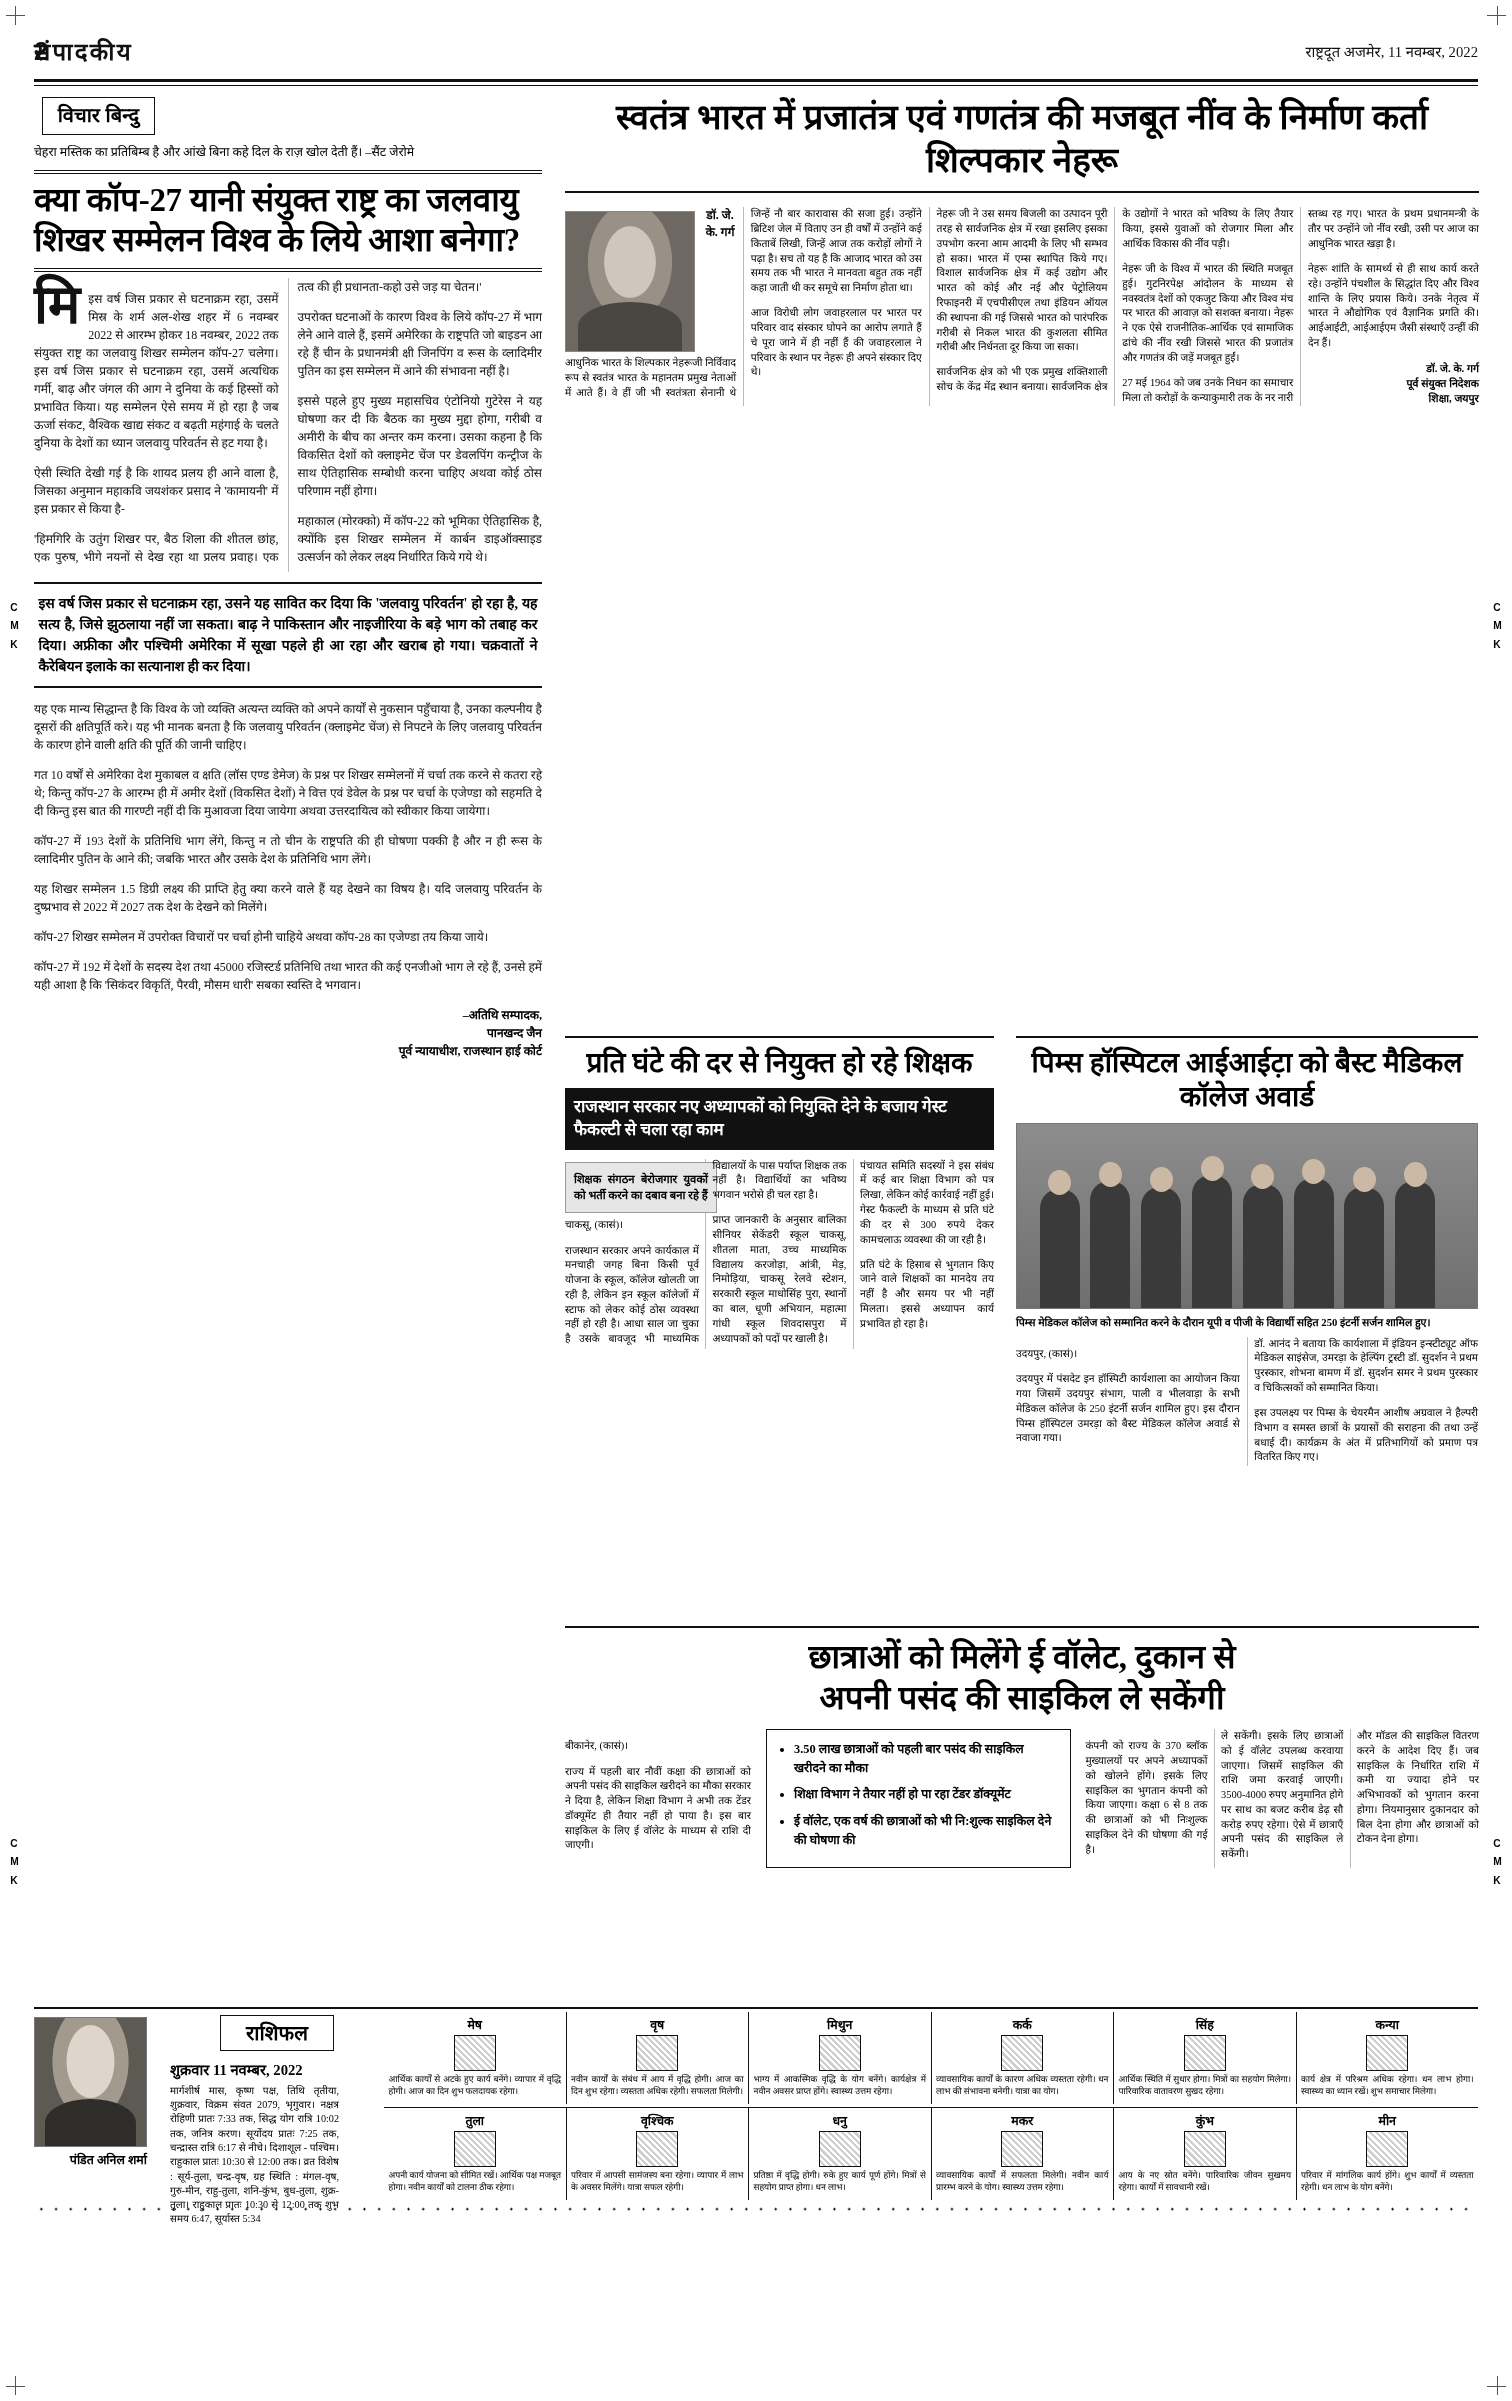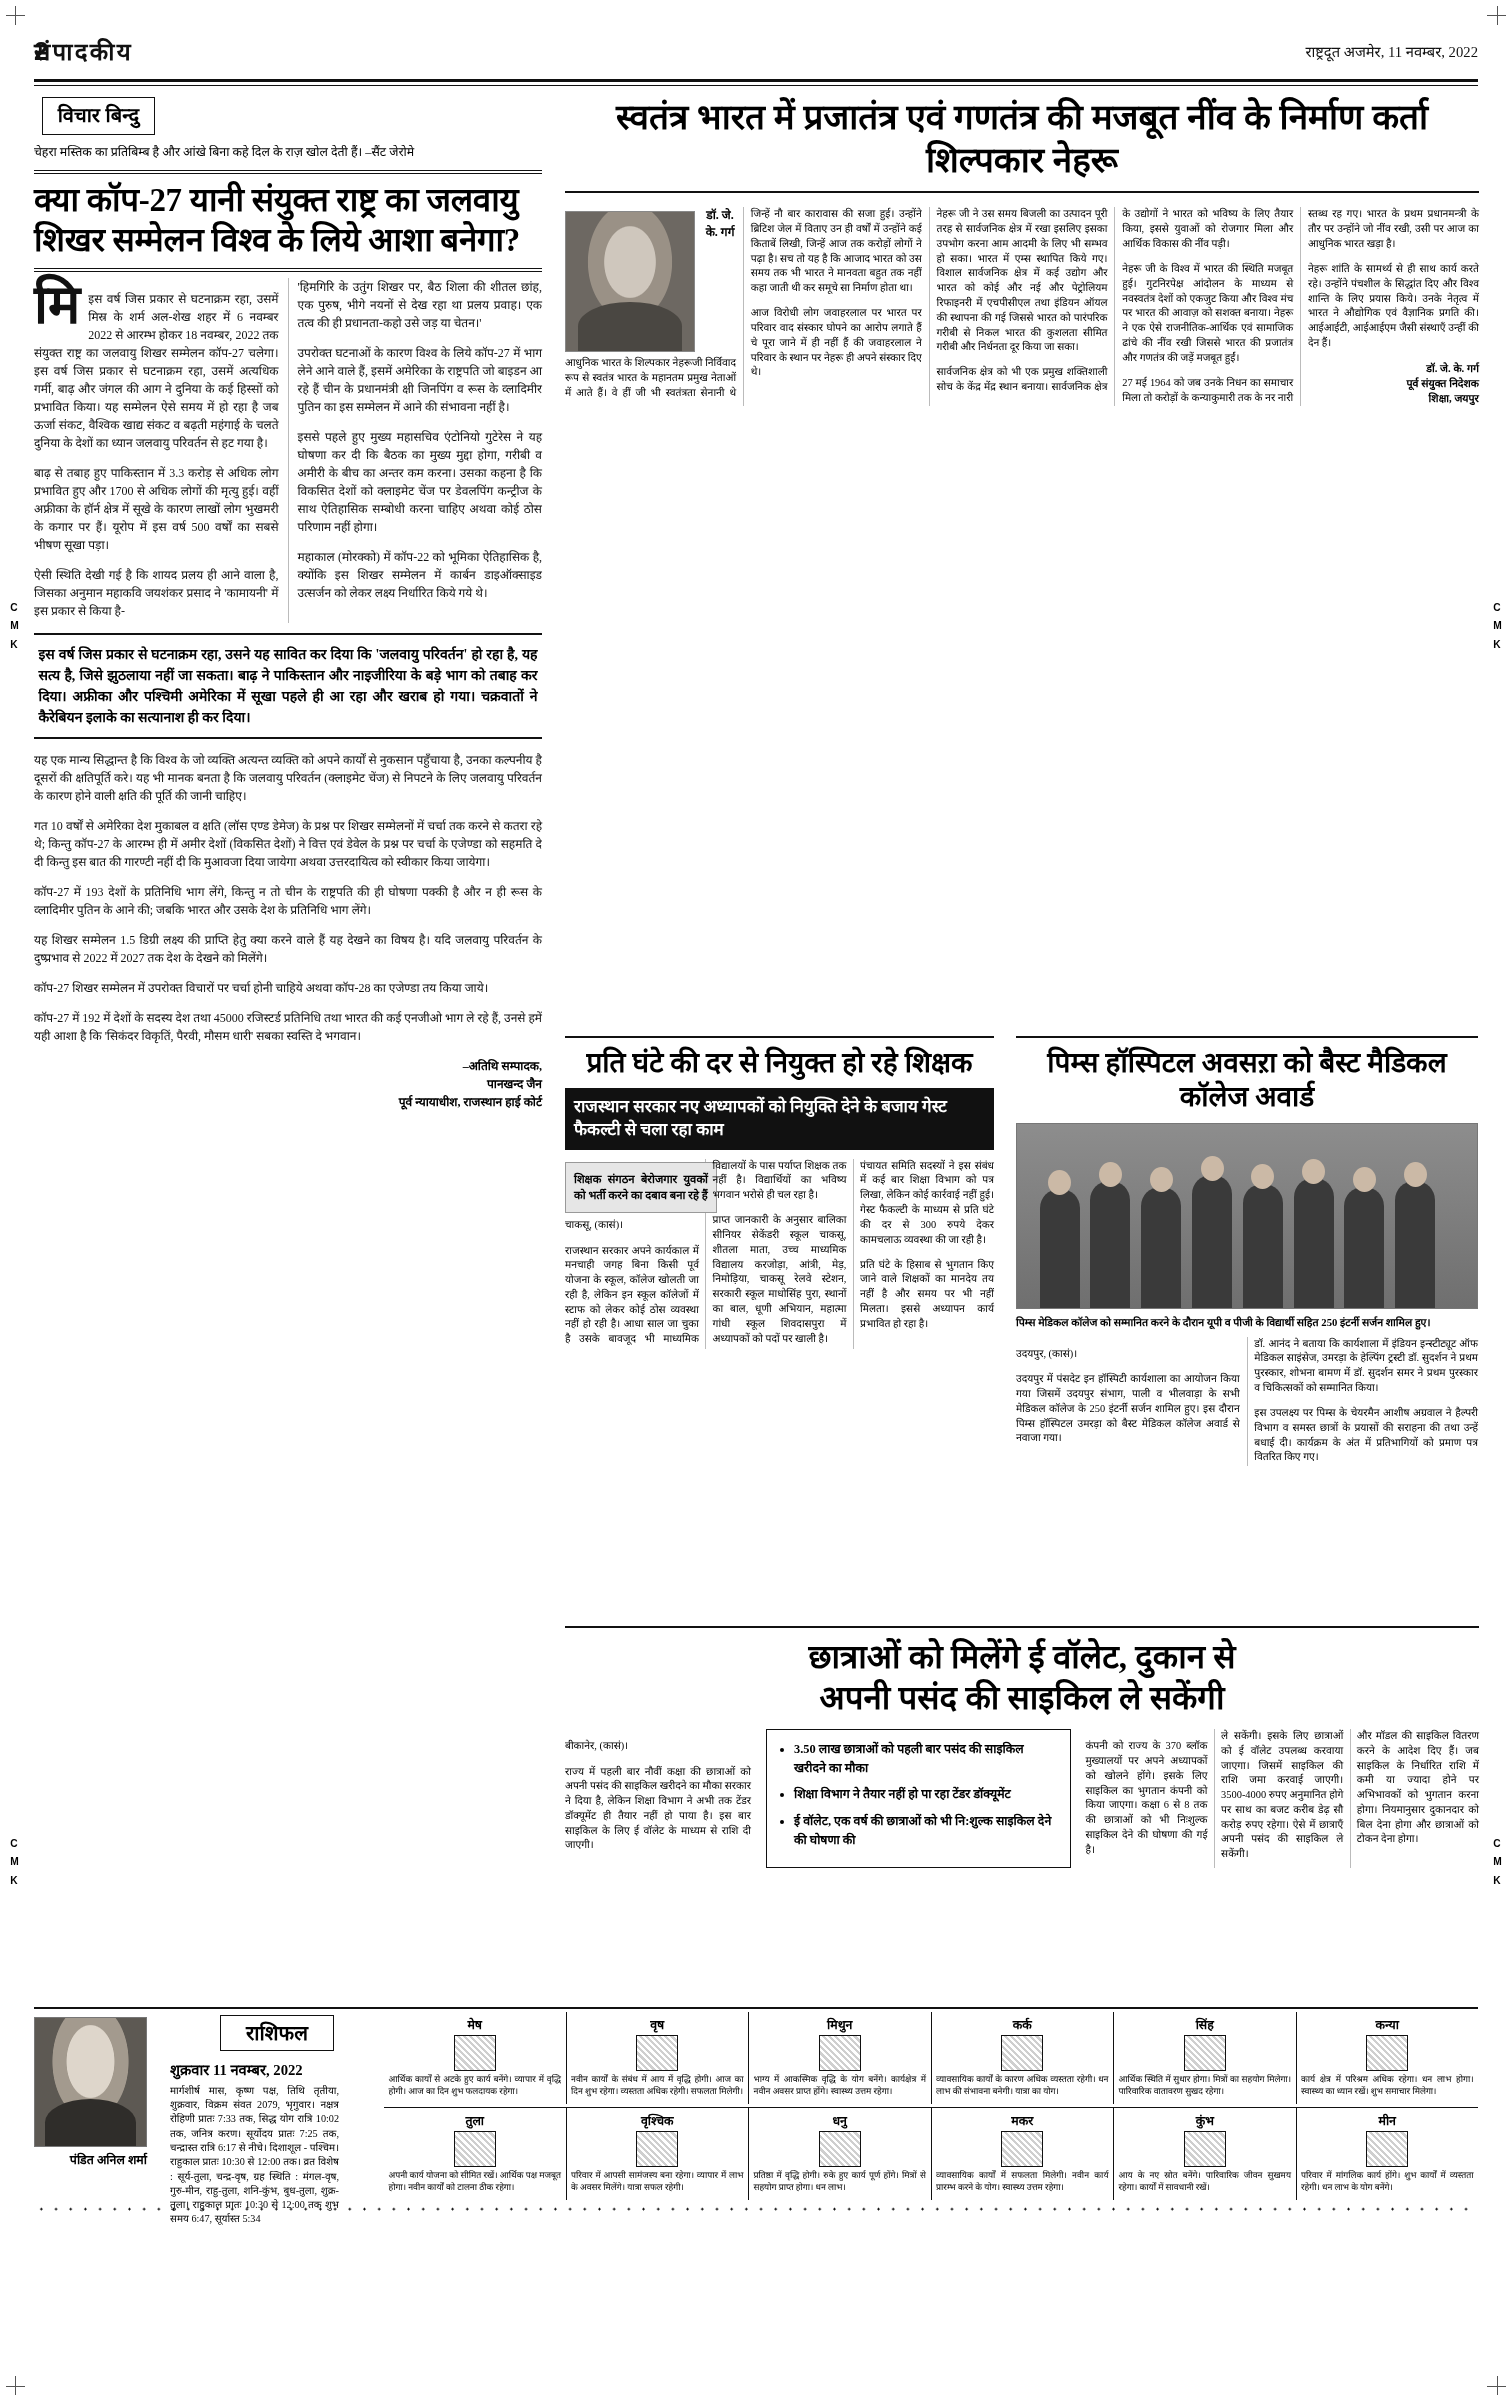--- a/index.html
+++ b/index.html
@@ -170,21 +170,20 @@
     </div>
     <div class="vichar-quote">चेहरा मस्तिक का प्रतिबिम्ब है और आंखे बिना कहे दिल के राज़ खोल देती हैं। –सैंट जेरोमे</div>
     <div class="sep-dbl"></div>
 
     <div class="lead-head">क्या कॉप-27 यानी संयुक्त राष्ट्र का जलवायु शिखर सम्मेलन विश्व के लिये आशा बनेगा?</div>
     <div class="sep-dbl"></div>
 
     <div class="body-text two-col">
       <span class="dropcap">मि</span>
       <p>इस वर्ष जिस प्रकार से घटनाक्रम रहा, उसमें मिस्र के शर्म अल-शेख शहर में 6 नवम्बर 2022 से आरम्भ होकर 18 नवम्बर, 2022 तक संयुक्त राष्ट्र का जलवायु शिखर सम्मेलन कॉप-27 चलेगा। इस वर्ष जिस प्रकार से घटनाक्रम रहा, उसमें अत्यधिक गर्मी, बाढ़ और जंगल की आग ने दुनिया के कई हिस्सों को प्रभावित किया। यह सम्मेलन ऐसे समय में हो रहा है जब ऊर्जा संकट, वैश्विक खाद्य संकट व बढ़ती महंगाई के चलते दुनिया के देशों का ध्यान जलवायु परिवर्तन से हट गया है।</p>
-      <p>बाढ़ से तबाह हुए पाकिस्तान में 3.3 करोड़ से अधिक लोग प्रभावित हुए और 1700 से अधिक लोगों की मृत्यु हुई। वहीं अफ्रीका के हॉर्न क्षेत्र में सूखे के कारण लाखों लोग भुखमरी के कगार पर हैं। यूरोप में इस वर्ष 500 वर्षों का सबसे भीषण सूखा पड़ा।</p>
       <p>ऐसी स्थिति देखी गई है कि शायद प्रलय ही आने वाला है, जिसका अनुमान महाकवि जयशंकर प्रसाद ने 'कामायनी' में इस प्रकार से किया है-</p>
       <p>'हिमगिरि के उतुंग शिखर पर, बैठ शिला की शीतल छांह, एक पुरुष, भीगे नयनों से देख रहा था प्रलय प्रवाह। एक तत्व की ही प्रधानता-कहो उसे जड़ या चेतन।'</p>
       <p>उपरोक्त घटनाओं के कारण विश्व के लिये कॉप-27 में भाग लेने आने वाले हैं, इसमें अमेरिका के राष्ट्रपति जो बाइडन आ रहे हैं चीन के प्रधानमंत्री क्षी जिनपिंग व रूस के व्लादिमीर पुतिन का इस सम्मेलन में आने की संभावना नहीं है।</p>
       <p>इससे पहले हुए मुख्य महासचिव एंटोनियो गुटेरेस ने यह घोषणा कर दी कि बैठक का मुख्य मुद्दा होगा, गरीबी व अमीरी के बीच का अन्तर कम करना। उसका कहना है कि विकसित देशों को क्लाइमेट चेंज पर डेवलपिंग कन्ट्रीज के साथ ऐतिहासिक सम्बोधी करना चाहिए अथवा कोई ठोस परिणाम नहीं होगा।</p>
       <p>महाकाल (मोरक्को) में कॉप-22 को भूमिका ऐतिहासिक है, क्योंकि इस शिखर सम्मेलन में कार्बन डाइऑक्साइड उत्सर्जन को लेकर लक्ष्य निर्धारित किये गये थे।</p>
     </div>
 
     <div class="pull-box">इस वर्ष जिस प्रकार से घटनाक्रम रहा, उसने यह सावित कर दिया कि 'जलवायु परिवर्तन' हो रहा है, यह सत्य है, जिसे झुठलाया नहीं जा सकता। बाढ़ ने पाकिस्तान और नाइजीरिया के बड़े भाग को तबाह कर दिया। अफ्रीका और पश्चिमी अमेरिका में सूखा पहले ही आ रहा और खराब हो गया। चक्रवातों ने कैरेबियन इलाके का सत्यानाश ही कर दिया।</div>
 
     <div class="body-text">
@@ -235,21 +234,21 @@
       <p>चाकसू, (कासं)।</p>
       <p>राजस्थान सरकार अपने कार्यकाल में मनचाही जगह बिना किसी पूर्व योजना के स्कूल, कॉलेज खोलती जा रही है, लेकिन इन स्कूल कॉलेजों में स्टाफ को लेकर कोई ठोस व्यवस्था नहीं हो रही है। आधा साल जा चुका है उसके बावजूद भी माध्यमिक विद्यालयों के पास पर्याप्त शिक्षक तक नहीं है। विद्यार्थियों का भविष्य भगवान भरोसे ही चल रहा है।</p>
       <p>प्राप्त जानकारी के अनुसार बालिका सीनियर सेकेंडरी स्कूल चाकसू, शीतला माता, उच्च माध्यमिक विद्यालय करजोड़ा, आंत्री, मेड़, निमोड़िया, चाकसू रेलवे स्टेशन, सरकारी स्कूल माधोसिंह पुरा, स्थानों का बाल, धूणी अभियान, महात्मा गांधी स्कूल शिवदासपुरा में अध्यापकों को पदों पर खाली है।</p>
       <p>पंचायत समिति सदस्यों ने इस संबंध में कई बार शिक्षा विभाग को पत्र लिखा, लेकिन कोई कार्रवाई नहीं हुई। गेस्ट फैकल्टी के माध्यम से प्रति घंटे की दर से 300 रुपये देकर कामचलाऊ व्यवस्था की जा रही है।</p>
       <p>प्रति घंटे के हिसाब से भुगतान किए जाने वाले शिक्षकों का मानदेय तय नहीं है और समय पर भी नहीं मिलता। इससे अध्यापन कार्य प्रभावित हो रहा है।</p>
     </div>
   </div>
 
   <div class="mid-right">
     <div style="border-top:2.3px solid #111;padding-top:8px;"></div>
-    <div class="mid-head">पिम्स हॉस्पिटल अवसऱा को बैस्ट मैडिकल कॉलेज अवार्ड</div>
+    <div class="mid-head">पिम्स हॉस्पिटल आईआईट़ा को बैस्ट मैडिकल कॉलेज अवार्ड</div>
     <div class="photo-group">
       <div class="pg-person" style="left:22.6px;height:119px;"></div>
         <div class="pg-head" style="left:31px;bottom:113px;"></div>
       <div class="pg-person" style="left:73px;height:127px;"></div>
         <div class="pg-head" style="left:82px;bottom:121px;"></div>
       <div class="pg-person" style="left:124px;height:121px;"></div>
         <div class="pg-head" style="left:133px;bottom:116px;"></div>
       <div class="pg-person" style="left:175px;height:133px;"></div>
         <div class="pg-head" style="left:184px;bottom:127px;"></div>
       <div class="pg-person" style="left:226px;height:124px;"></div>

